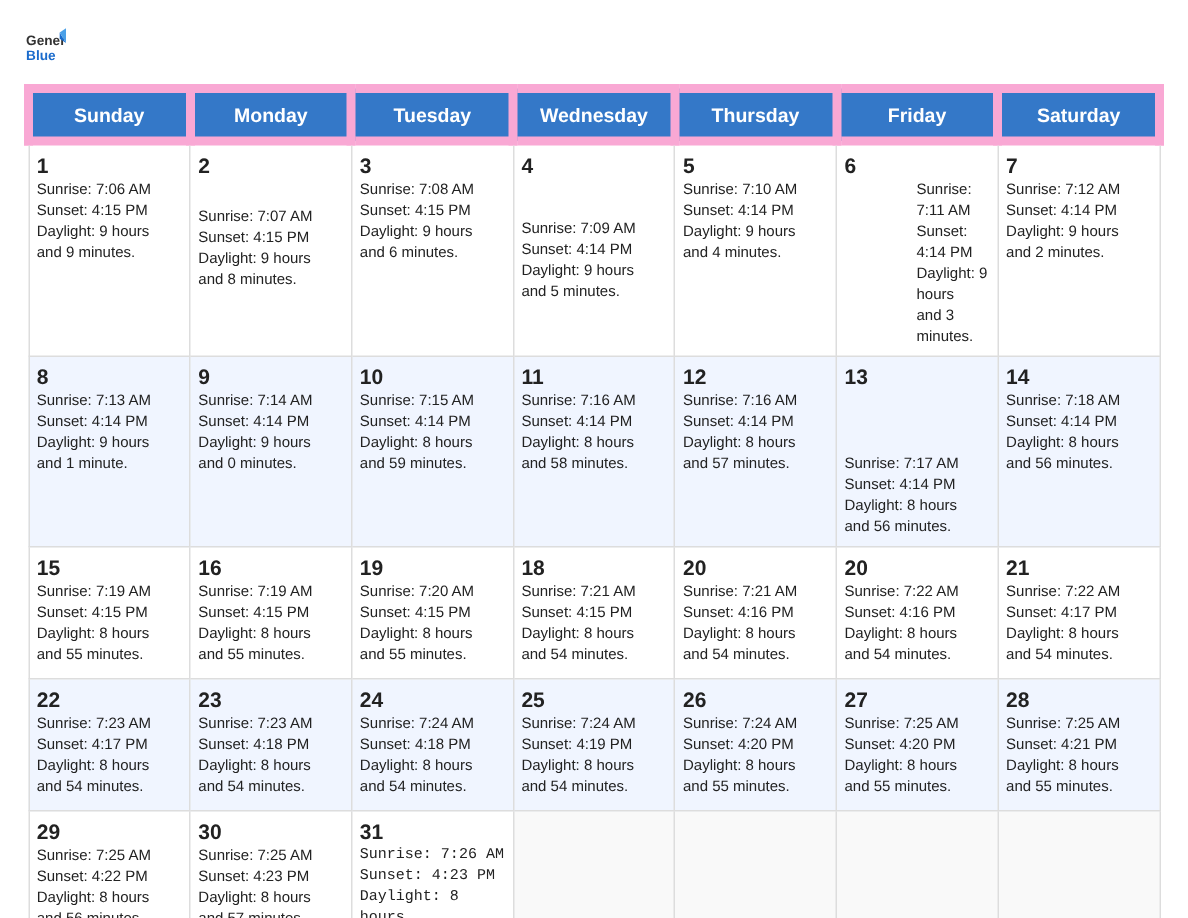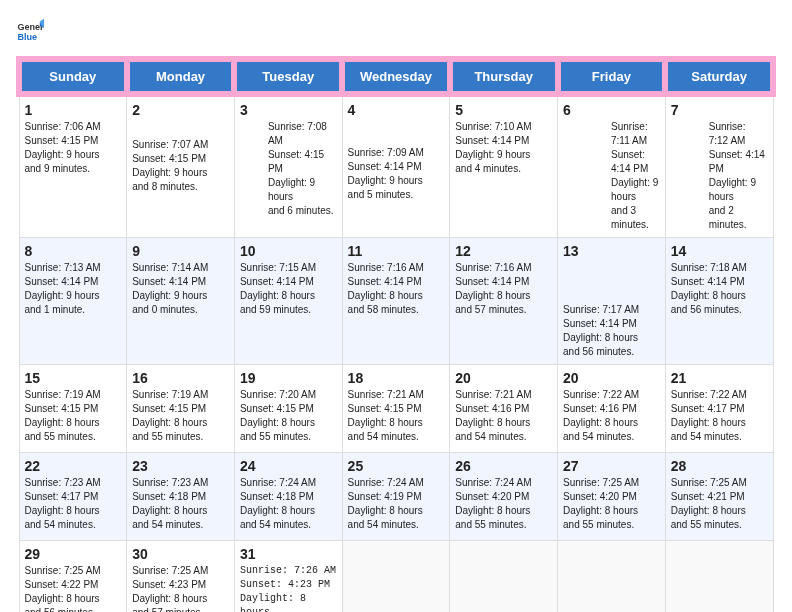--- a/index.html
+++ b/index.html
@@ -127,21 +127,21 @@
         </td>
         <td>
           <span class="day-num">2</span>
           <div class="cell-text" style="white-space: pre-line; margin-top: 20px;">Sunrise: 7:07 AM
 Sunset: 4:15 PM
 Daylight: 9 hours
 and 8 minutes.</div>
         </td>
         <td>
           <span class="day-num">3</span>
-          <div class="cell-text" style="white-space: pre-line; margin-left: 28px;">Sunrise: 7:08 AM
+          <div class="cell-text" style="white-space: pre-line;">Sunrise: 7:08 AM
 Sunset: 4:15 PM
 Daylight: 9 hours
 and 6 minutes.</div>
         </td>
         <td>
           <span class="day-num">4</span>
           <div class="cell-text" style="white-space: pre-line; margin-top: 28px;">Sunrise: 7:09 AM
 Sunset: 4:14 PM
 Daylight: 9 hours
 and 5 minutes.</div>
@@ -155,21 +155,21 @@
         </td>
         <td>
           <span class="day-num">6</span>
           <div class="cell-text" style="white-space: pre-line; margin-left: 48px;">Sunrise: 7:11 AM
 Sunset: 4:14 PM
 Daylight: 9 hours
 and 3 minutes.</div>
         </td>
         <td>
           <span class="day-num">7</span>
-          <div class="cell-text" style="white-space: pre-line; margin-left: 38px;">Sunrise: 7:12 AM
+          <div class="cell-text" style="white-space: pre-line;">Sunrise: 7:12 AM
 Sunset: 4:14 PM
 Daylight: 9 hours
 and 2 minutes.</div>
         </td>
       </tr>
       <tr>
         <td>
           <span class="day-num">8</span>
           <div class="cell-text" style="white-space: pre-line;">Sunrise: 7:13 AM
 Sunset: 4:14 PM

